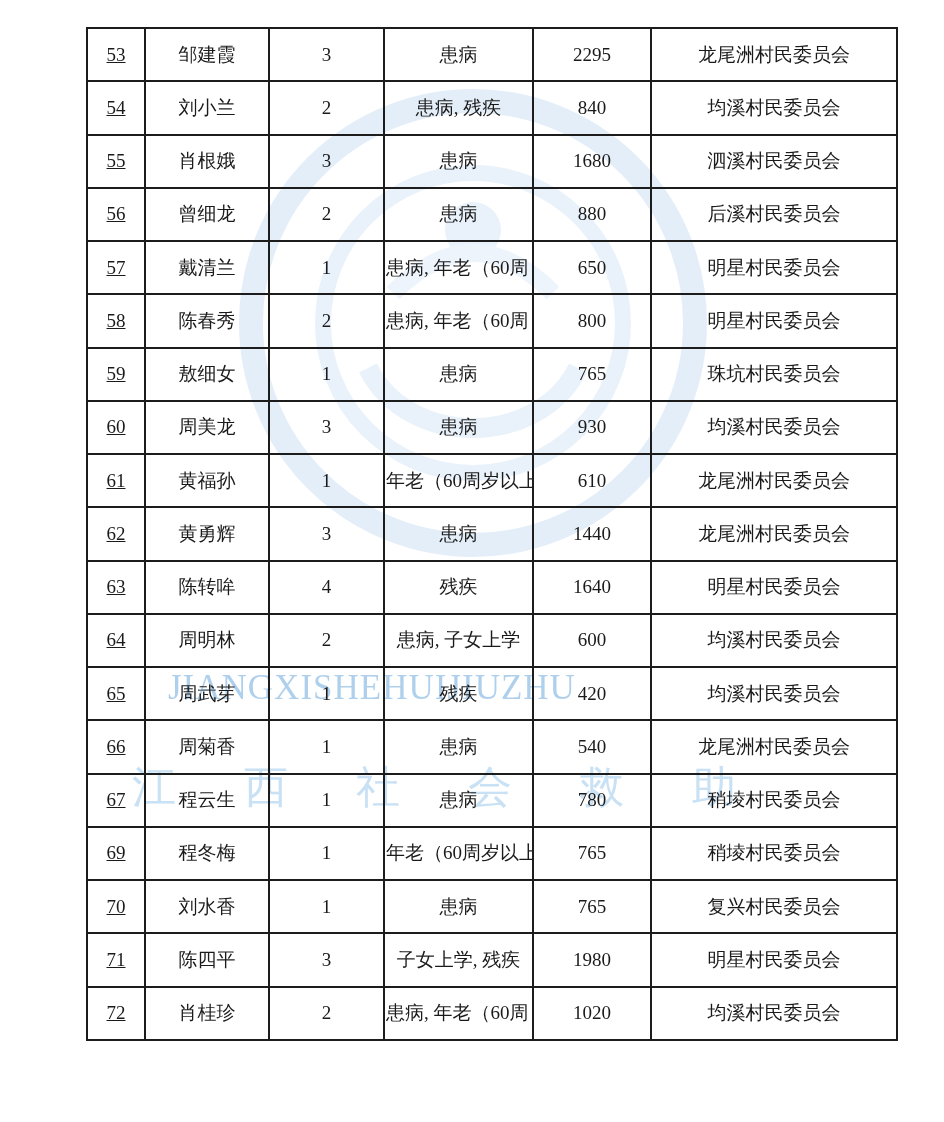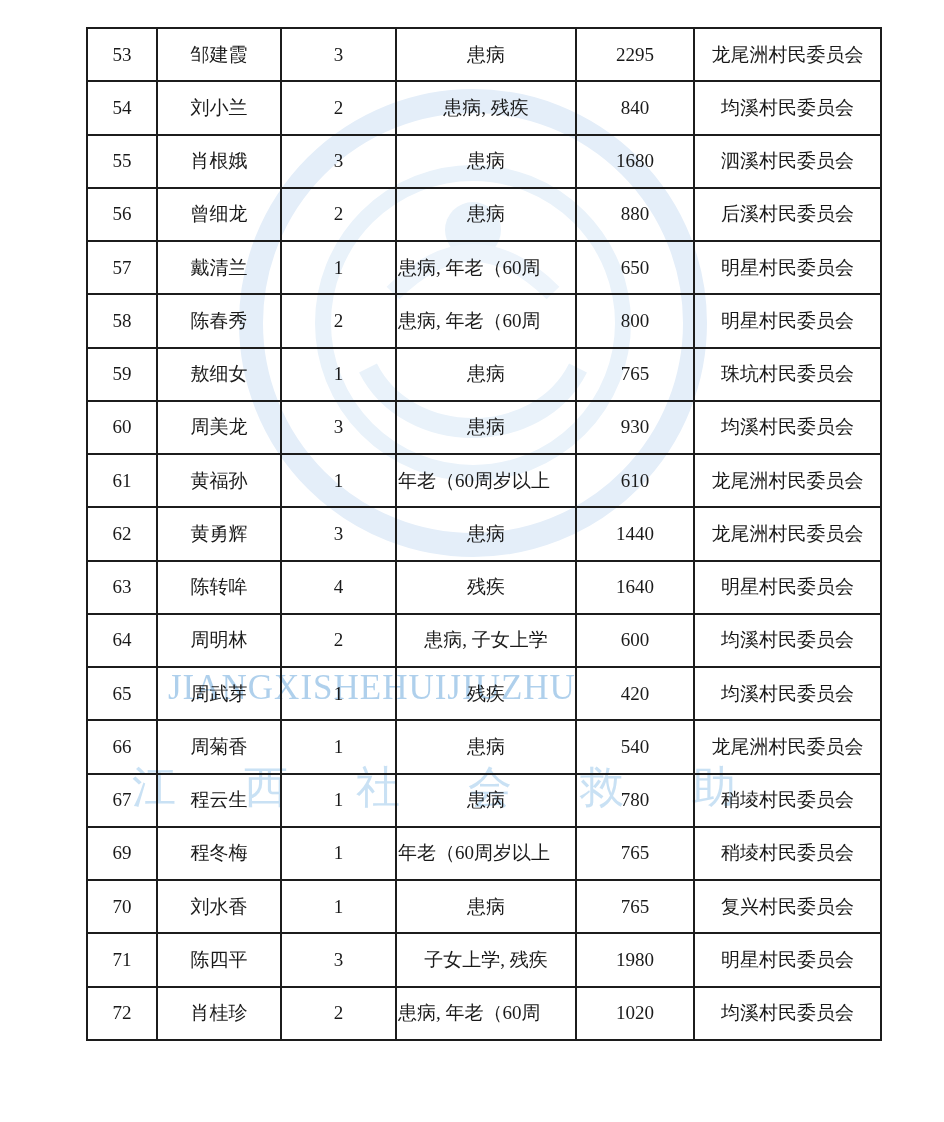--- a/index.html
+++ b/index.html
@@ -37,26 +37,26 @@
     text-align:center;
     vertical-align:middle;
     font-size:19px;
     color:#1a1a1a;
     padding:0;
     overflow:hidden;
     white-space:nowrap;
   }
   table.roster tr{height:53.25px;}
   table.roster td.clip{text-align:left;padding-left:1px;}
-  .c-no{width:70px;}
+  .c-no{width:58px;text-decoration:underline;}
   .c-name{width:124px;margin-top:18px;}
   .c-count{width:115px;}
-  .c-reason{width:180px;}
+  .c-reason{width:149px;}
   .c-amount{width:118px;}
-  .c-village{width:187px;}
+  .c-village{width:246px;}
 </style>
 </head>
 <body>
 
 <svg class="emblem" width="490" height="490" viewBox="0 0 490 490">
   <circle cx="245" cy="245" r="222" fill="none" stroke="#e4eef9" stroke-width="24"></circle>
   <circle cx="245" cy="245" r="150" fill="none" stroke="#e9f2fa" stroke-width="16"></circle>
   <circle cx="245" cy="152" r="28" fill="#e9f2fa"></circle>
   <path d="M 140 290 C 180 370 310 370 350 290" fill="none" stroke="#e9f2fa" stroke-width="20"></path>
   <path d="M 165 215 Q 245 135 325 215" fill="none" stroke="#edf4fb" stroke-width="18"></path>

